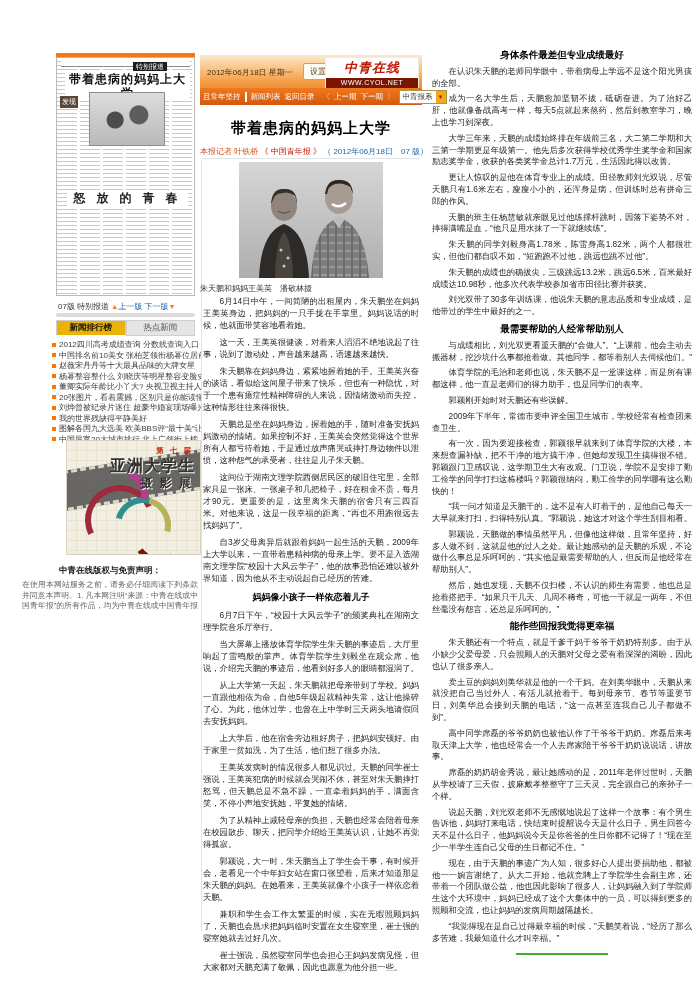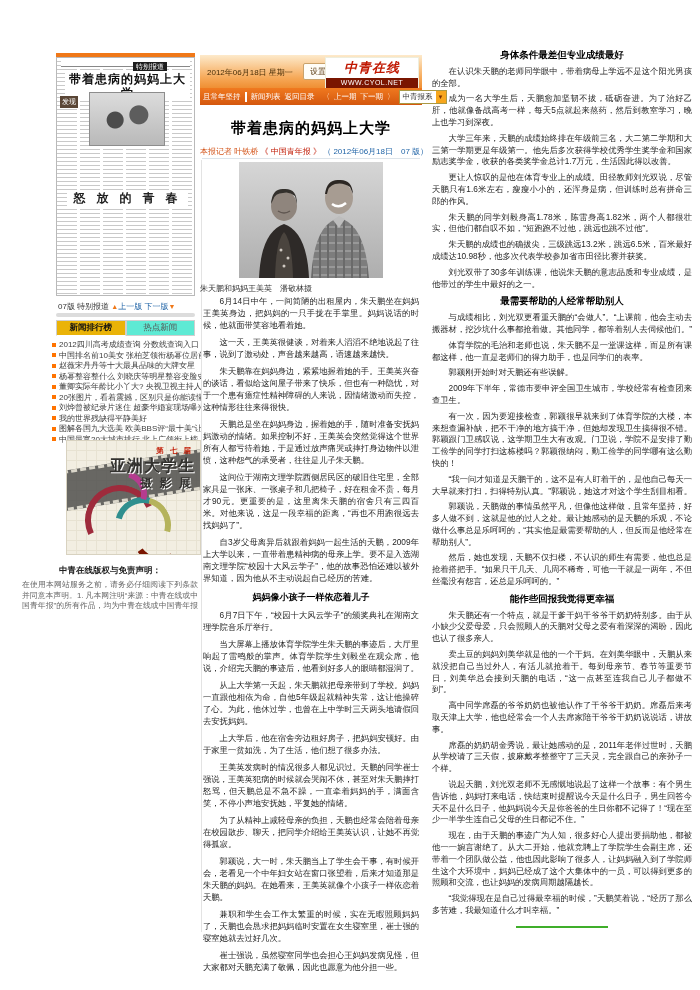--- a/index.html
+++ b/index.html
@@ -26,21 +26,21 @@
       linear-gradient(#dcdcdc,#b9b9b9);}
   .pv-mid-head{position:absolute;left:10px;top:132px;right:6px;background:#fff;text-align:center;
     font-family:"Liberation Serif","DejaVu Serif",serif;font-weight:bold;font-size:12px;letter-spacing:4px;color:#222;}
   .page-nav{position:absolute;left:48px;top:301px;width:145px;font-size:8px;color:#333;white-space:nowrap;}
   .page-nav .lnk{color:#2366a8;text-decoration:none;cursor:pointer;}
   .page-nav .arr{color:#f07818;font-size:7px;}
   .sb-divider{position:absolute;left:46px;top:313px;width:139px;height:4px;background:#dcdcdc;border-radius:2px;}
   .tabs{position:absolute;left:46px;top:320px;width:139px;height:16px;display:flex;font-size:8.5px;}
   .tab{flex:1;display:flex;align-items:center;justify-content:center;border:1px solid #cfcfcf;cursor:pointer;}
   .tab.active{background:#eab308;border-bottom-color:#fff;font-weight:bold;color:#111;}
-  .tab.idle{background:#5eead4;color:#555;}
+  .tab.idle{background:#e5e5e5;color:#555;}
   .news{position:absolute;left:42px;top:340px;width:150px;}
   .news-item{display:flex;align-items:flex-start;margin-bottom:1px;cursor:pointer;}
   .sq{flex:0 0 4px;width:4px;height:4px;background:#ff7300;margin:2.5px 3px 0 0;}
   .nt{font-size:8px;line-height:9.5px;color:#3c3c3c;white-space:nowrap;overflow:hidden;}
   .banner{position:absolute;left:56px;top:440px;width:133px;height:113px;background:#f2eee2;border:1px solid #d8d2c0;overflow:hidden;cursor:pointer;
     background-image:
       repeating-linear-gradient(90deg, transparent 0 9px, #e7e2d2 9px 10px),
       repeating-linear-gradient(transparent 0 9px, #e7e2d2 9px 10px);}
   .film{position:absolute;left:-12px;top:18px;width:170px;height:34px;background:#50504e;
     border-top:3px dashed #d8d4c8;border-bottom:3px dashed #d8d4c8;transform:rotate(-9deg);opacity:.85;}
@@ -314,20 +314,21 @@
       <p class="sec-head">身体条件最差但专业成绩最好</p>
 
       <p class="para">在认识朱天鹏的老师同学眼中，带着病母上学远不是这个阳光男孩的全部。</p>
 
       <p class="para">成为一名大学生后，天鹏愈加坚韧不拔，砥砺奋进。为了治好乙肝，他就像备战高考一样，每天5点就起来熬药，然后到教室学习，晚上也学习到深夜。</p>
 
       <p class="para">大学三年来，天鹏的成绩始终排在年级前三名，大二第二学期和大三第一学期更是年级第一。他先后多次获得学校优秀学生奖学金和国家励志奖学金，收获的各类奖学金总计1.7万元，生活因此得以改善。</p>
 
       <p class="para">更让人惊叹的是他在体育专业上的成绩。田径教师刘光双说，尽管天鹏只有1.6米左右，瘦瘦小小的，还浑身是病，但训练时总有拼命三郎的作风。</p>
 
+      <p class="para">天鹏的班主任杨慧敏就亲眼见过他练撑杆跳时，因落下姿势不对，摔得满嘴是血，“他只是用水抹了一下就继续练”。</p>
 
       <p class="para">朱天鹏的同学刘毅身高1.78米，陈雷身高1.82米，两个人都很壮实，但他们都自叹不如，“短跑跑不过他，跳远也跳不过他”。</p>
 
       <p class="para">朱天鹏的成绩也的确拔尖，三级跳远13.2米，跳远6.5米，百米最好成绩达10.98秒，他多次代表学校参加省市田径比赛并获奖。</p>
 
       <p class="para">刘光双带了30多年训练课，他说朱天鹏的意志品质和专业成绩，是他带过的学生中最好的之一。</p>
 
       <p class="sec-head">最需要帮助的人经常帮助别人</p>
 
       <p class="para">与成绩相比，刘光双更看重天鹏的“会做人”。“上课前，他会主动去搬器材，挖沙坑什么事都抢着做。其他同学，都等着别人去伺候他们。”</p>

